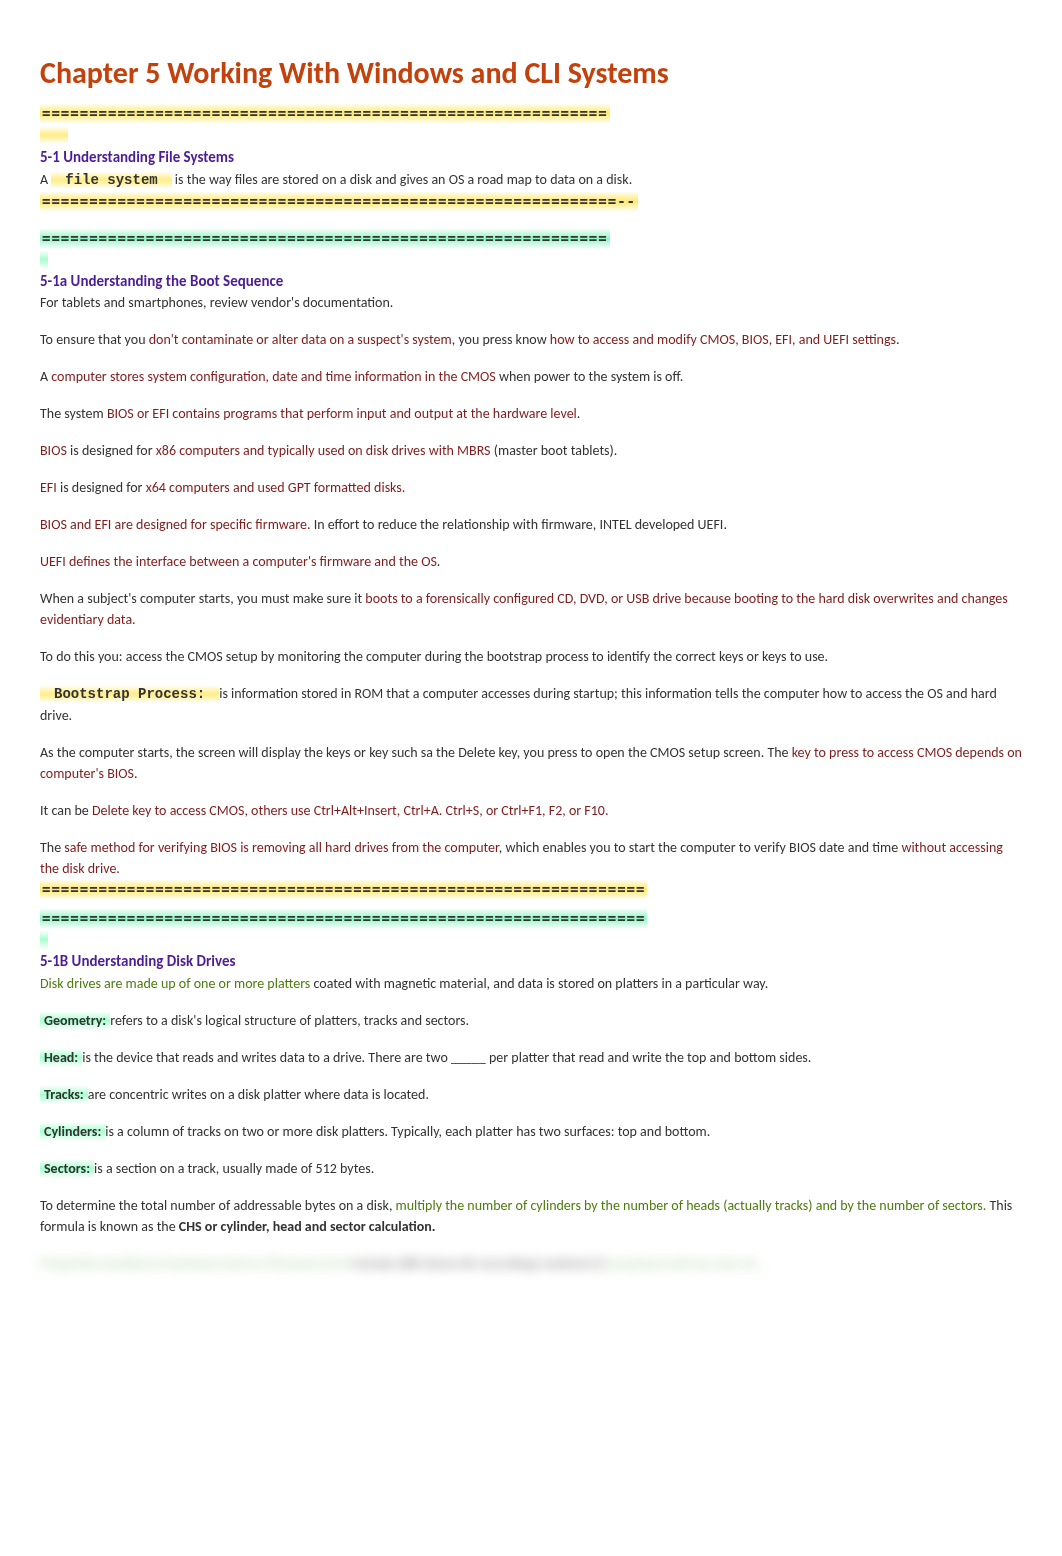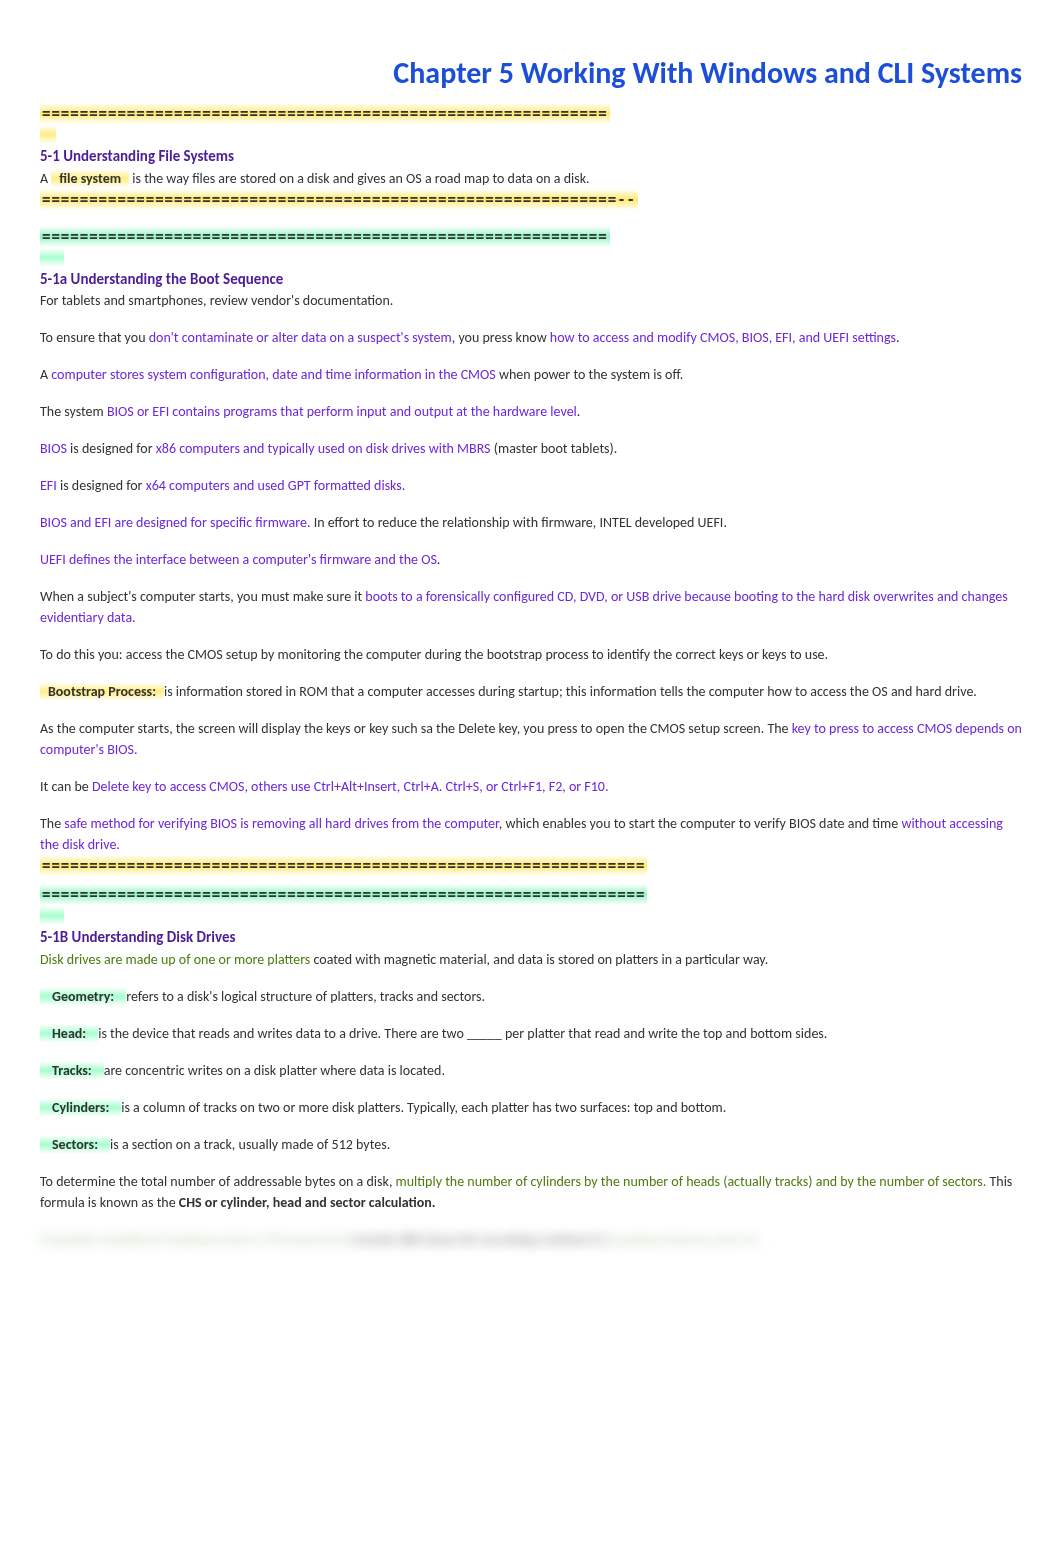--- a/index.html
+++ b/index.html
@@ -8,52 +8,52 @@
       color: #333;
       margin: 0;
       padding: 40px;
       line-height: 1.5;
       max-width: 1062px;
       box-sizing: border-box;
     }
     h1 {
       font-size: 30px;
       font-weight: bold;
-      color: #1d4ed8;
+      color: #c2410c;
       margin: 10px 0 8px 0;
-      text-align: right;
     }
     h2 {
       font-size: 15px;
       font-weight: bold;
       color: #4c1d95;
       margin: 0;
       display: inline;
     }
     .divider {
       font-family: monospace;
       letter-spacing: 1px;
       font-weight: bold;
     }
     .highlight-yellow {
       background: linear-gradient(180deg, rgba(255,235,100,0.0) 0%, rgba(255,230,80,0.7) 50%, rgba(255,235,100,0.0) 100%);
-      padding: 1px 8px;
-      border-radius: 2px;
+      padding: 1px 14px;
+      border-radius: 2px;
+      font-family: Liberation Mono, monospace;
     }
     .highlight-green-block {
       background: linear-gradient(180deg, rgba(120,255,180,0.0) 0%, rgba(120,255,180,0.65) 50%, rgba(120,255,180,0.0) 100%);
-      padding: 1px 12px;
+      padding: 1px 4px;
       border-radius: 2px;
       text-align: center;
     }
     .bold { font-weight: bold; }
     p { margin: 0; }
     .blk { margin: 0; }
     .green-text { color: #4d7c0f; }
-    .orange-text { color: #6d28d9; }
+    .orange-text { color: #7f1d1d; }
     .block-divider-yellow {
       background: linear-gradient(180deg, rgba(255,235,100,0.0) 0%, rgba(255,225,60,0.75) 50%, rgba(255,235,100,0.0) 100%);
       border-radius: 2px;
       display: inline-block;
       padding: 0 2px;
     }
     .block-divider-green {
       background: linear-gradient(180deg, rgba(120,255,180,0.0) 0%, rgba(100,240,170,0.7) 50%, rgba(120,255,180,0.0) 100%);
       border-radius: 2px;
       display: inline-block;

